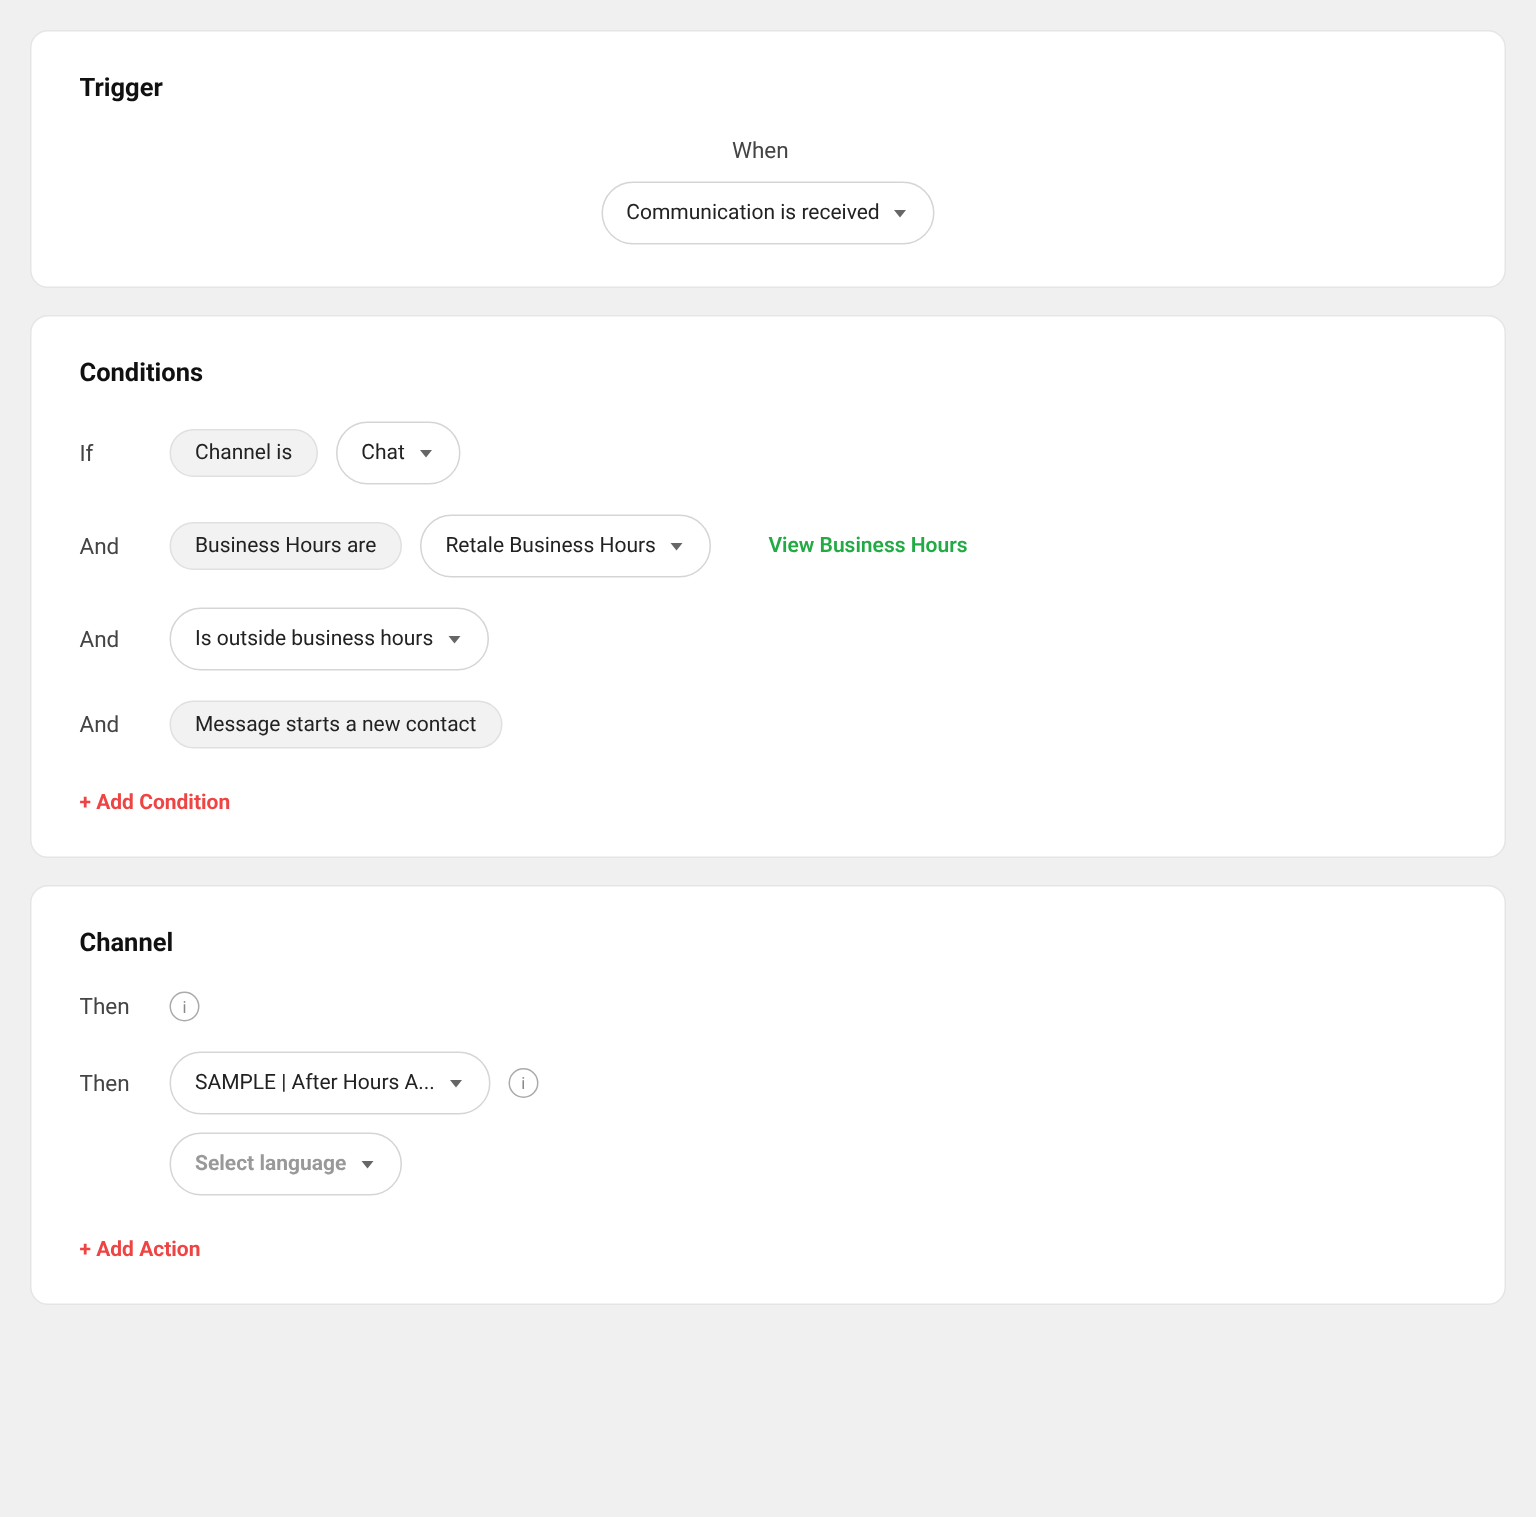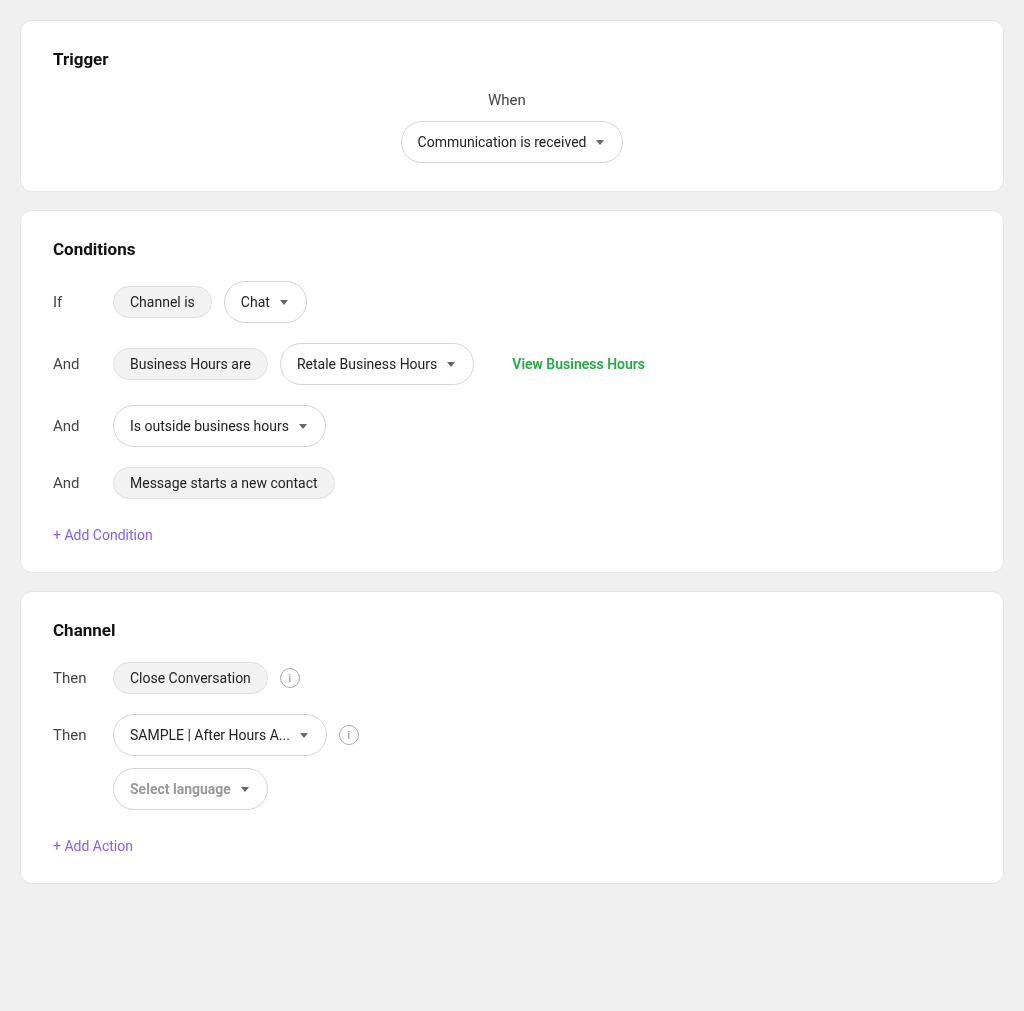--- a/index.html
+++ b/index.html
@@ -100,23 +100,23 @@
       color: #22aa44;
       font-size: 14px;
       font-weight: 600;
       cursor: pointer;
       white-space: nowrap;
       text-decoration: none;
       margin-left: 26px;
     }
 
     .add-link {
-      color: #8b5cf6;
-      font-size: 14px;
-      font-weight: 400;
+      color: #ef4444;
+      font-size: 14px;
+      font-weight: 700;
       cursor: pointer;
       text-decoration: none;
       display: inline-flex;
       align-items: center;
       gap: 4px;
       margin-top: 8px;
     }
 
     .info-icon {
       display: inline-flex;
@@ -211,23 +211,20 @@
   
   <a class="add-link">+ Add Condition</a>
 </div>
 
 <div class="section-card actions-section">
   <div class="section-title">Channel</div>
 
   
   <div class="row">
     <span class="row-label">Then</span>
-    <div class="pill">
-      <span>Close Conversation</span>
-    </div>
     <div class="info-icon">i</div>
   </div>
 
   
   <div class="row">
     <span class="row-label">Then</span>
     <div class="pill-white">
       <span>SAMPLE | After Hours A...</span>
       <span class="chevron"></span>
     </div>

